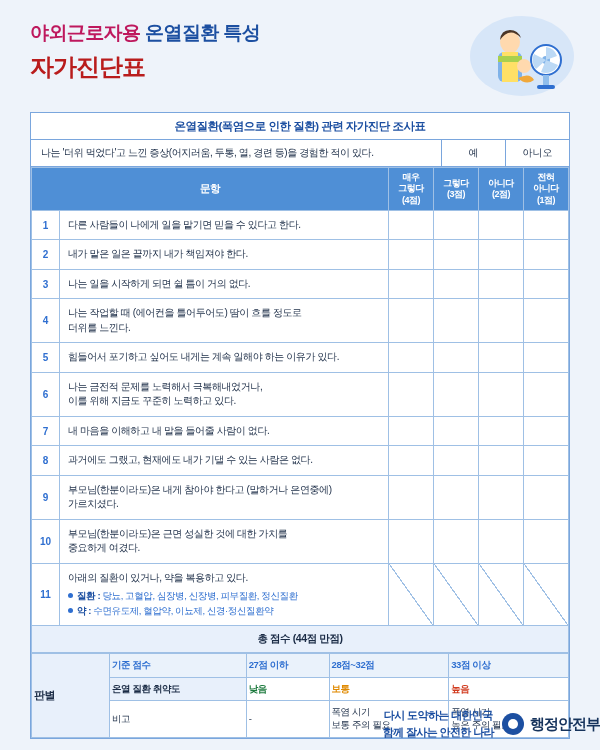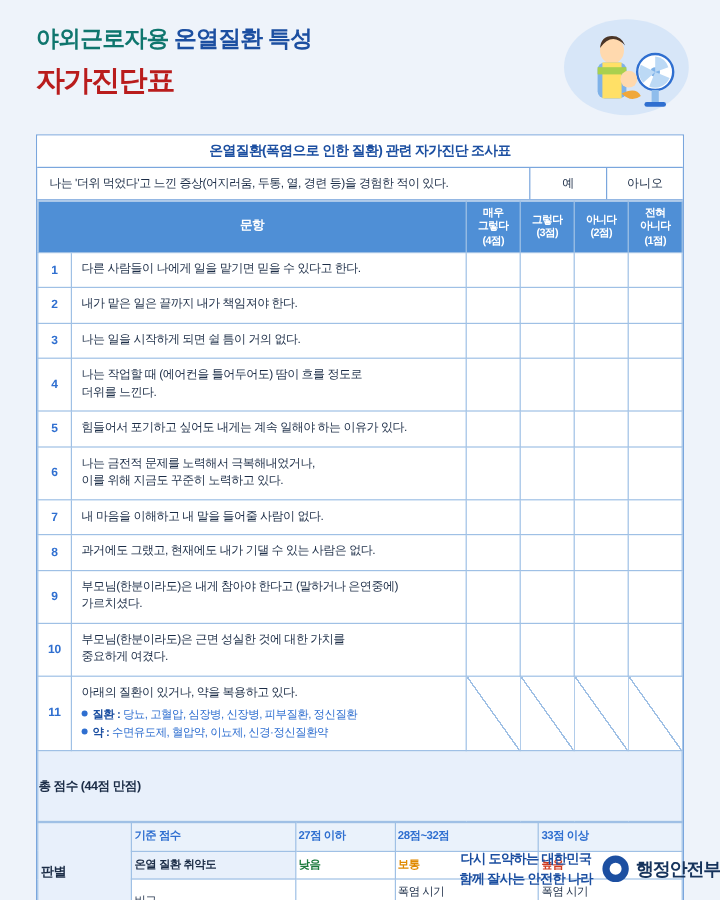--- a/index.html
+++ b/index.html
@@ -16,21 +16,21 @@
   .header{position:relative;height:108px;padding:22px 26px 0 30px;box-sizing:border-box;}
   .title1{font-size:19px;font-weight:bold;color:#ffffff;letter-spacing:-0.6px;line-height:1.2;}
   .title1 .hl{color:#ffe14d;}
   .title2{font-size:24px;font-weight:bold;color:#ffffff;letter-spacing:-1px;margin-top:6px;}
   .headerbg{position:absolute;left:0;top:0;width:600px;height:108px;background:#2f6fd0;
      background:linear-gradient(180deg,#2f6fd0 0%,#2f6fd0 100%);z-index:0;}
   .header-inner{position:relative;z-index:2;}
   
   .headerbg{background:transparent;}
   .title1{color:#1c4fa1;}
-  .title1 .hl{color:#0f766e;}
+  .title1 .hl{color:#be185d;}
   .title2{color:#b91c1c;}
 
   .illus{position:absolute;right:26px;top:16px;width:112px;height:82px;z-index:3;}
   .illus .circ{position:absolute;right:0;top:0;width:104px;height:80px;border-radius:50%;
       background:#d7e6f8;}
 
   
   .card{position:absolute;left:30px;top:112px;width:540px;background:#ffffff;
       border:1px solid #7aa6dd;box-sizing:border-box;}
 
@@ -54,21 +54,21 @@
   .opt.slash{position:relative;overflow:hidden;}
   .opt.slash:after{content:"";position:absolute;left:-10%;top:-10%;width:120%;height:120%;
       background:linear-gradient(to top right,transparent 49.3%,#9fc0e5 49.3%,#9fc0e5 50.7%,transparent 50.7%);}
   .qtext ul{margin:4px 0 0 0;padding:0;list-style:none;}
   .qtext li{font-size:9.5px;line-height:1.5;letter-spacing:-0.4px;}
   .qtext li .k{color:#1c4fa1;font-weight:bold;}
   .qtext li .v{color:#2f6fd0;}
   .bullet{display:inline-block;width:5px;height:5px;border-radius:50%;background:#2f6fd0;
       margin-right:4px;vertical-align:1px;}
 
-  .total{background:#e8f0fb;font-weight:bold;font-size:10.5px;padding:22px 0;
+  .total{background:#e8f0fb;text-align:center;font-weight:bold;font-size:10.5px;padding:6px 0;
       letter-spacing:-0.4px;}
 
   .judge td{font-size:9.5px;padding:5px 2px;letter-spacing:-0.4px;line-height:1.35;}
   .judge .lbl{width:78px;background:#e8f0fb;font-weight:bold;font-size:11px;color:#1b2c46;}
   .judge .hd{background:#eaf2fb;color:#2f6fd0;font-weight:bold;}
   .judge .row2{font-weight:bold;}
   .judge .vuln{background:#e8f0fb;font-weight:bold;color:#1b2c46;}
   .c-low{color:#1c7a3d;font-weight:bold;}
   .c-mid{color:#e08a00;font-weight:bold;}
   .c-high{color:#d13b1f;font-weight:bold;}

